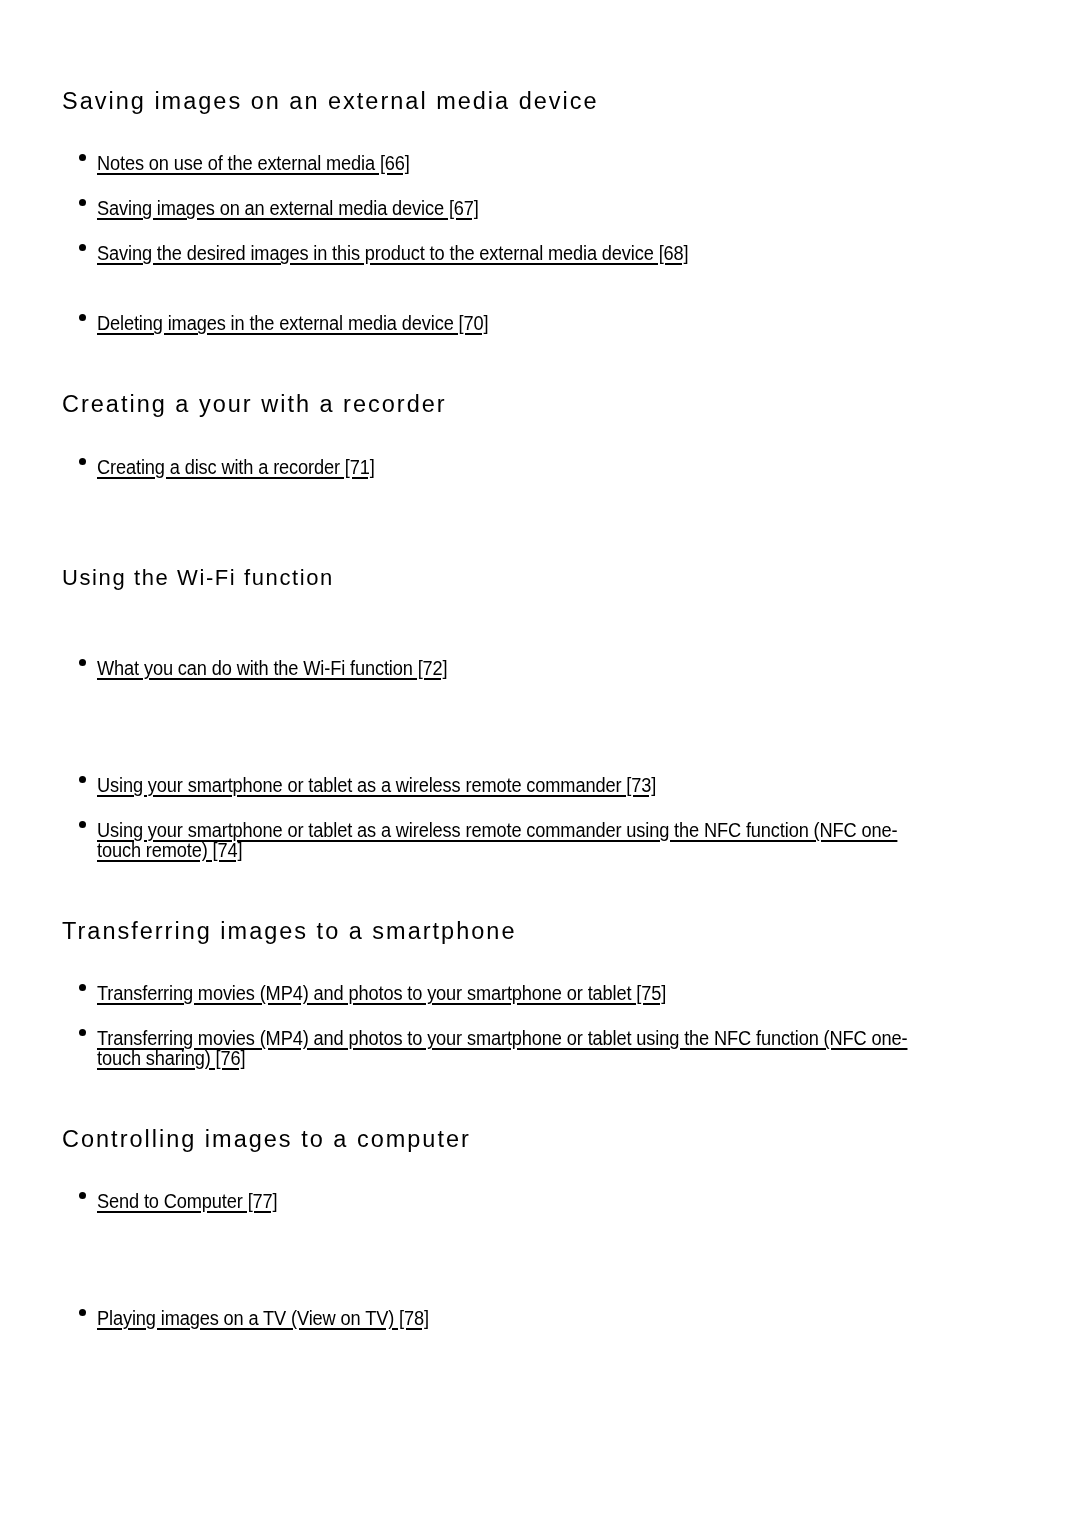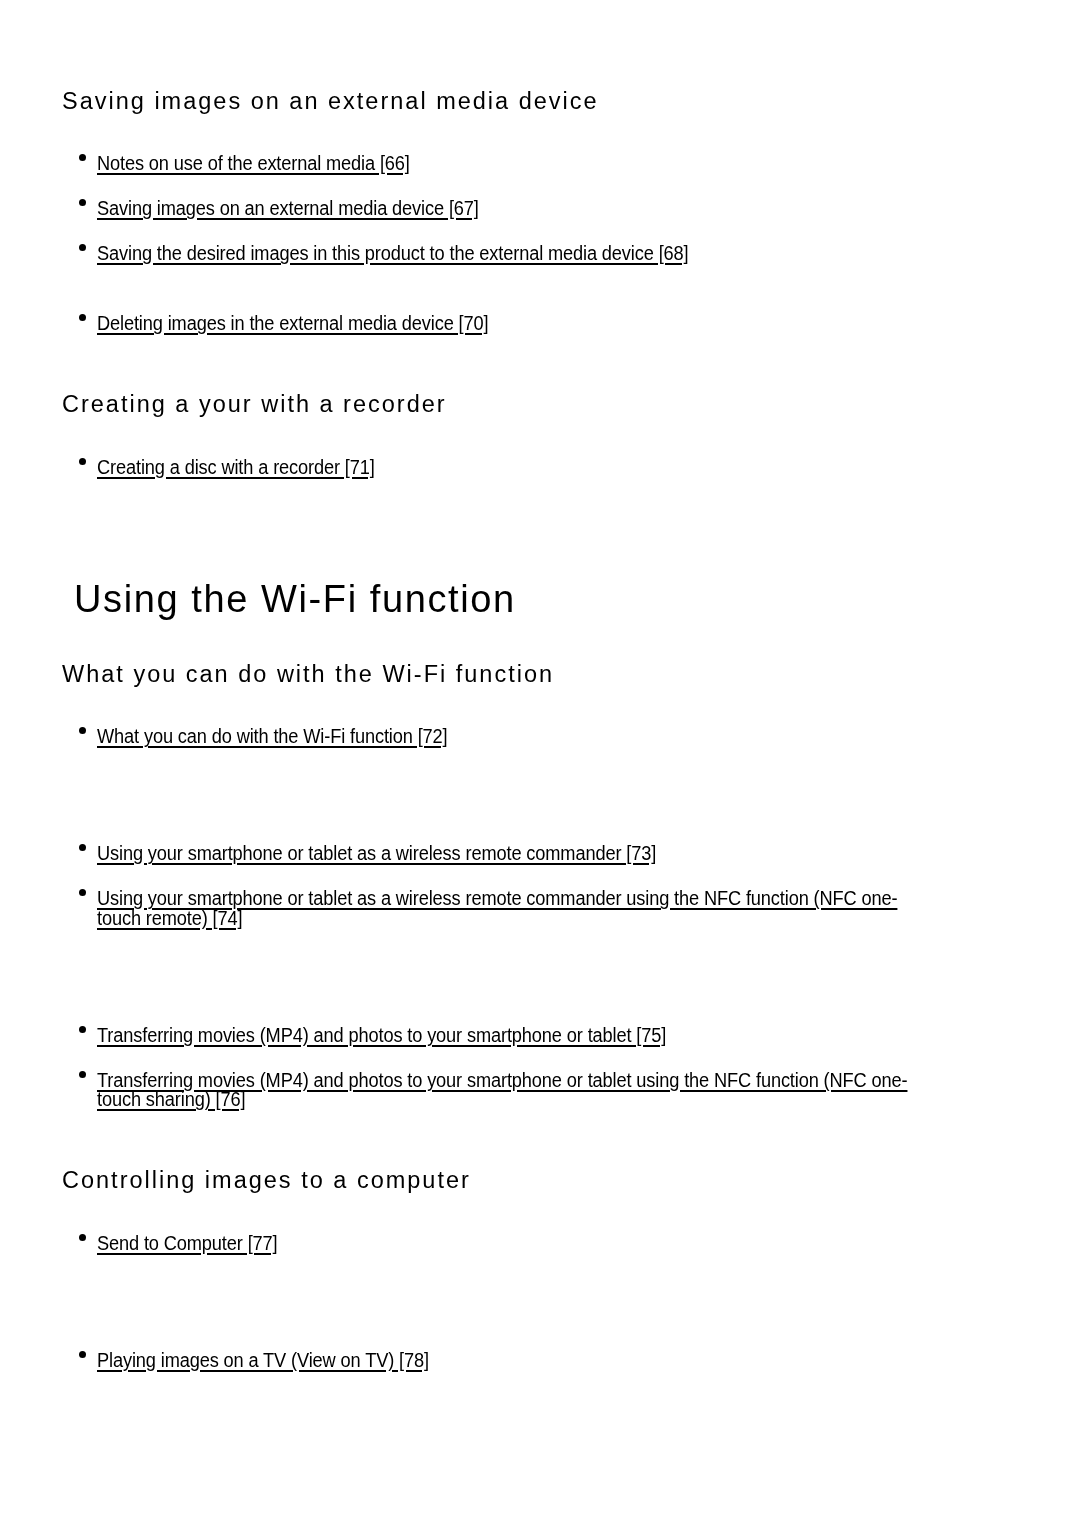--- a/index.html
+++ b/index.html
@@ -26,26 +26,26 @@
   }
   .content {
     position: absolute;
     left: 62px;
     top: 0;
     width: 930px;
   }
 
   
   .h1 {
-    font-size: 38px;
+    font-size: 22px;
     font-weight: 400;
     letter-spacing: 1.6px;
     line-height: 1.12;
     color: #000;
-    margin: 12px;
+    margin: 0;
     white-space: nowrap;
   }
 
   
   .h2 {
     font-size: 23.5px;
     font-weight: 400;
     letter-spacing: 2.0px;
     line-height: 1.12;
     color: #000;
@@ -137,21 +137,20 @@
       <li>
         <span class="bullet"></span>
         <a class="link" href="#">Creating a disc with a recorder [71]</a>
       </li>
     </ul>
 
     <div class="sp-h1-gap"></div>
     <h1 class="h1">Using the Wi-Fi function</h1>
 
     <div class="sp-after-h1"></div>
-    <h2 class="h2">What you can do with the Wi-Fi function</h2>
     <div class="sp-after-h2"></div>
     <ul class="links">
       <li>
         <span class="bullet"></span>
         <a class="link" href="#">What you can do with the Wi-Fi function [72]</a>
       </li>
     </ul>
 
     <div class="sp-section-gap"></div>
     <div class="sp-after-h2"></div>
@@ -161,20 +160,21 @@
         <a class="link" href="#">Using your smartphone or tablet as a wireless remote commander [73]</a>
       </li>
       <div class="sp-li"></div>
       <li>
         <span class="bullet"></span>
         <a class="link" href="#">Using your smartphone or tablet as a wireless remote commander using the NFC function (NFC one-touch remote) [74]</a>
       </li>
     </ul>
 
     <div class="sp-section-gap"></div>
+    <h2 class="h2">Transferring images to a smartphone</h2>
     <div class="sp-after-h2"></div>
     <ul class="links">
       <li>
         <span class="bullet"></span>
         <a class="link" href="#">Transferring movies (MP4) and photos to your smartphone or tablet [75]</a>
       </li>
       <div class="sp-li"></div>
       <li>
         <span class="bullet"></span>
         <a class="link" href="#">Transferring movies (MP4) and photos to your smartphone or tablet using the NFC function (NFC one-touch sharing) [76]</a>

